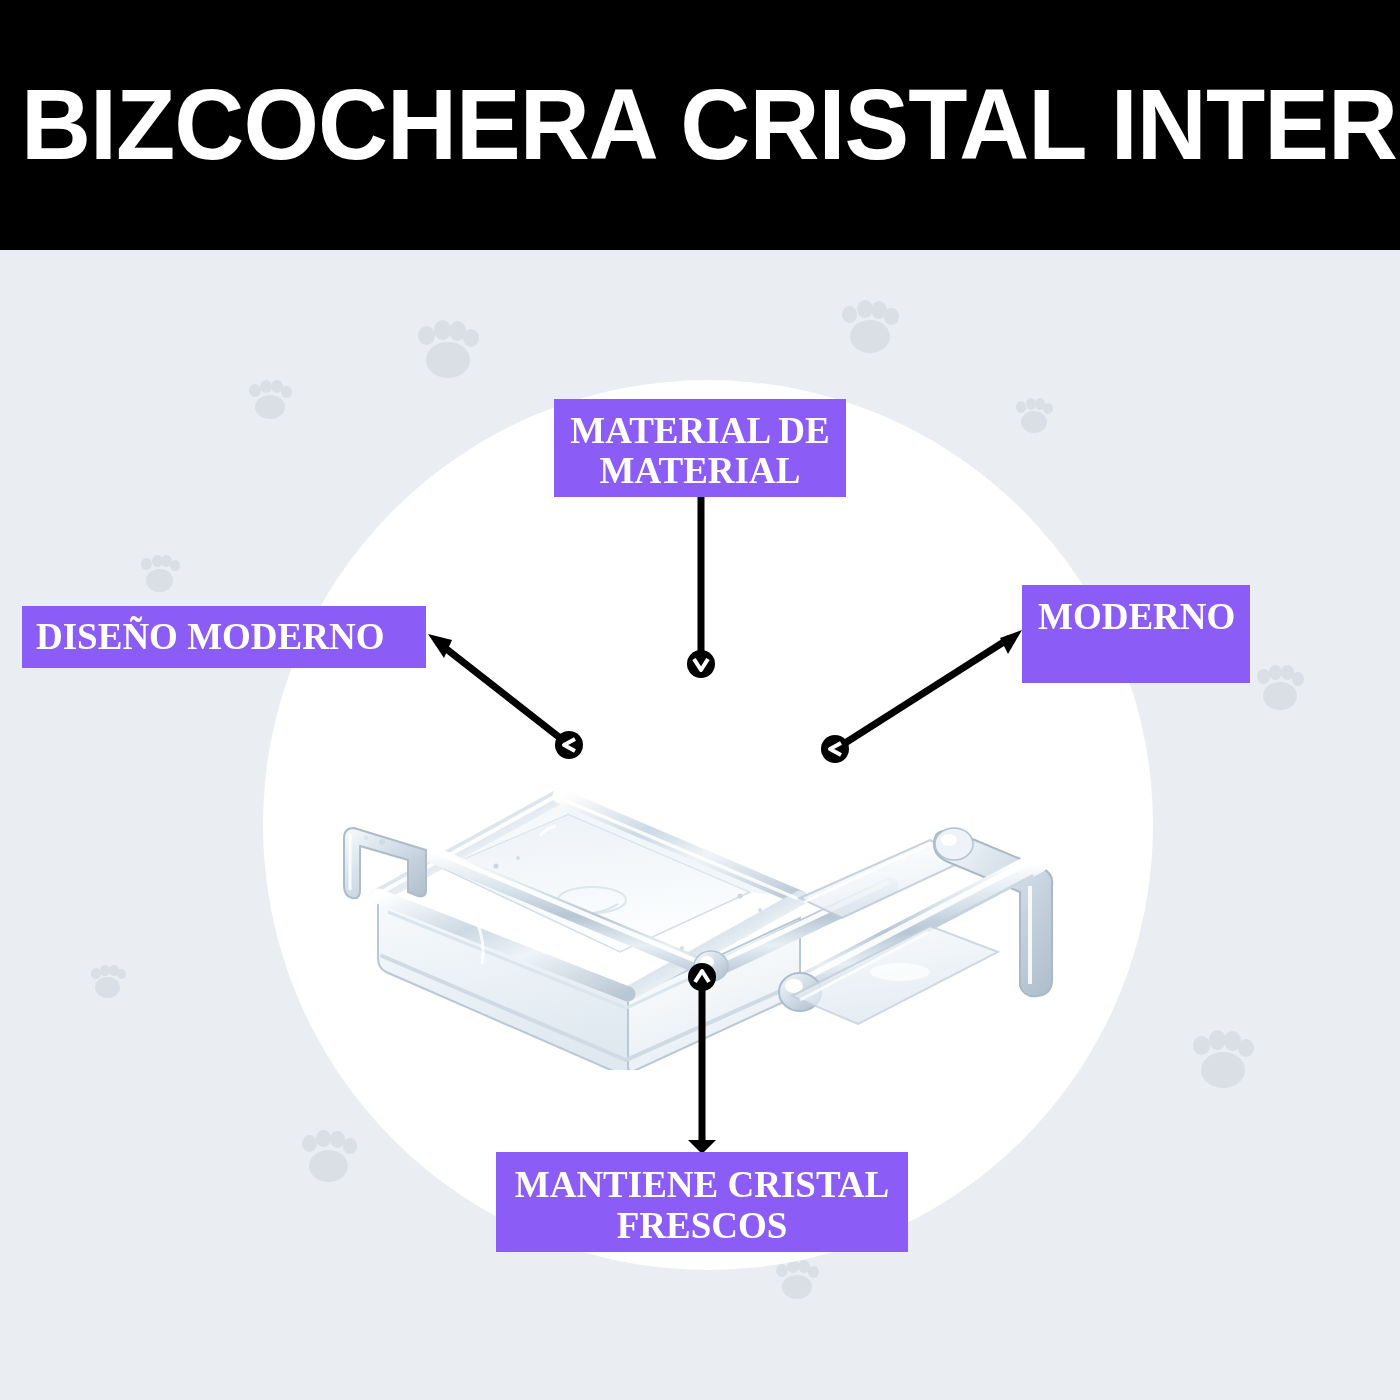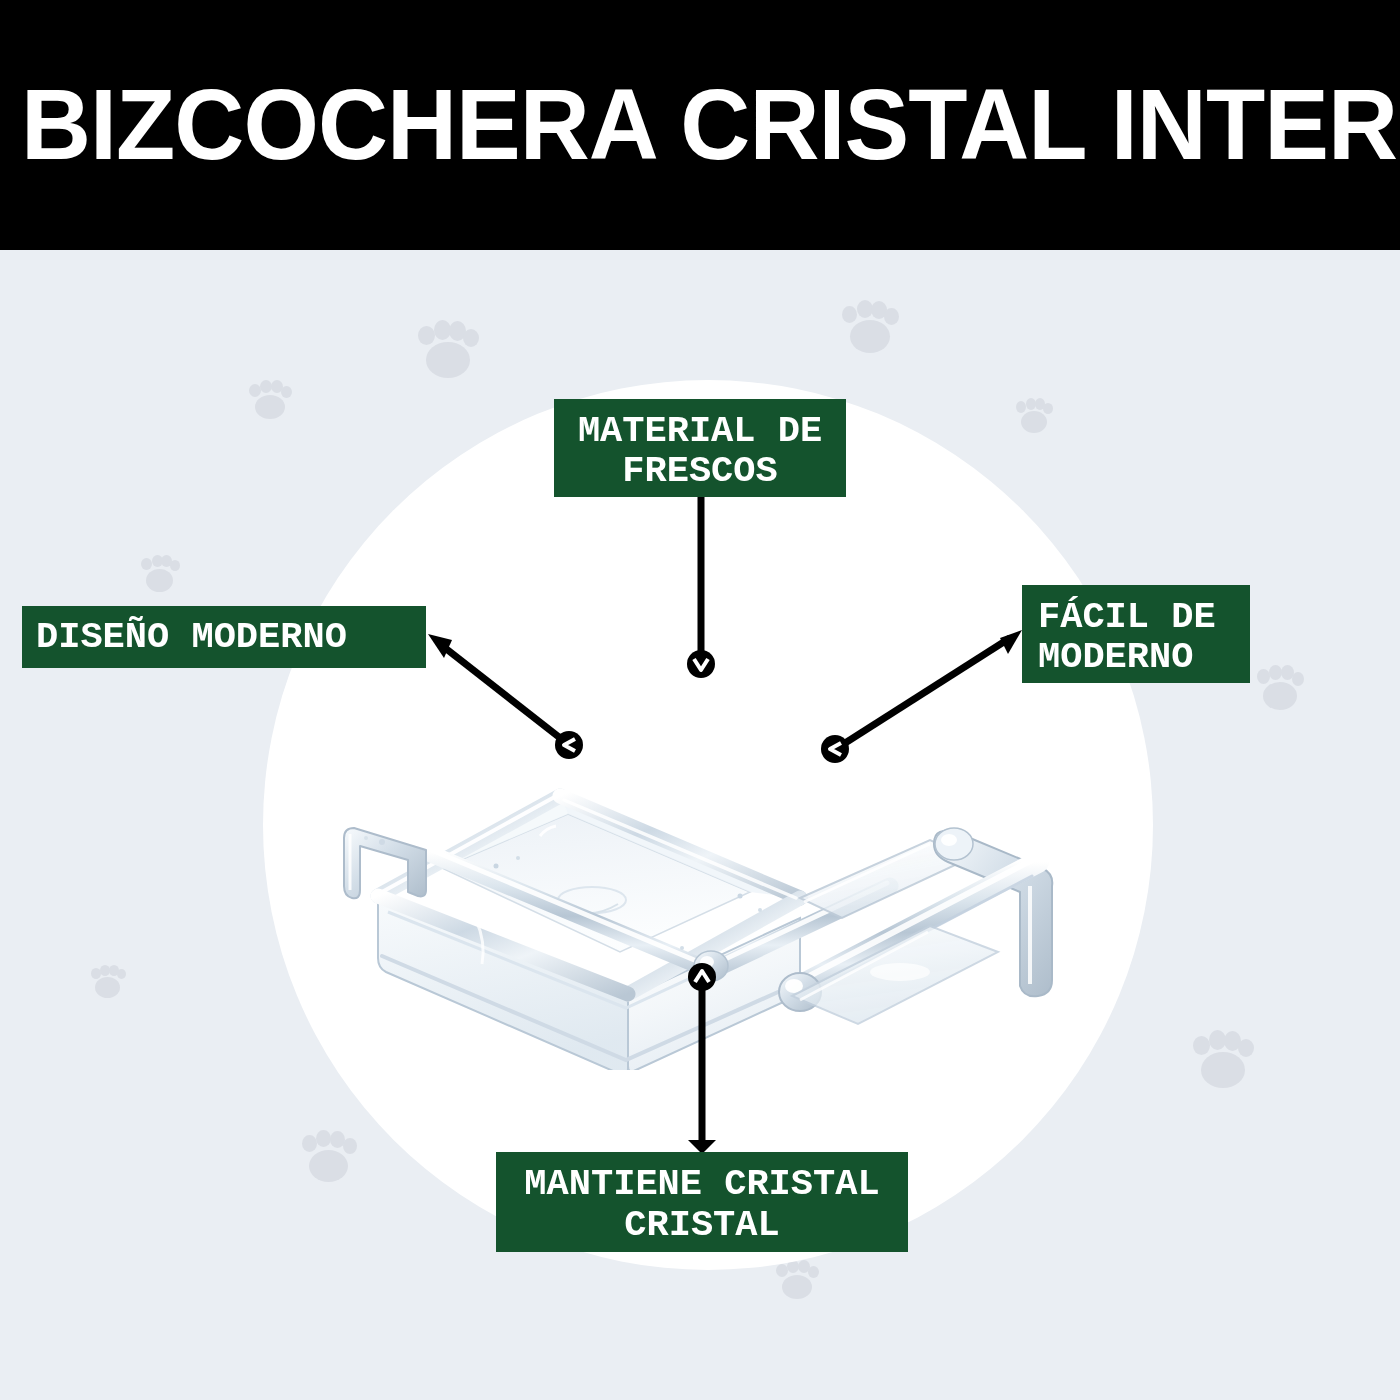--- a/index.html
+++ b/index.html
@@ -88,23 +88,23 @@
     position: absolute;
     left: 0; top: 0;
     width: 1400px; height: 1400px;
     z-index: 20;
     pointer-events: none;
   }
 
   
   .callout {
     position: absolute;
-    background: #14532d;
+    background: #8b5cf6;
     color: #ffffff;
-    font-family: Liberation Mono, monospace;
+    font-family: Liberation Serif, serif;
     font-weight: bold;
     z-index: 30;
     box-sizing: border-box;
   }
   .callout .line { display: block; white-space: nowrap; }
 
   #callout-material {
     left: 554px; top: 399px;
     width: 292px; height: 98px;
     padding: 12px 10px 0 10px;
@@ -346,34 +346,33 @@
     <line x1="702" y1="990" x2="702" y2="1142" stroke="#000000" stroke-width="7"></line>
     <polygon points="688,1140 716,1140 702,1154" fill="#000000"></polygon>
     <g>
       <circle cx="702" cy="977" r="14" fill="#000000"></circle>
       <path d="M695,982 L702,971 L709,982" fill="none" stroke="#ffffff" stroke-width="4" stroke-linejoin="round"></path>
     </g>
   </svg>
 
   <div class="callout" id="callout-material">
     <span class="line">MATERIAL DE</span>
-    <span class="line">FRESCOS</span>
+    <span class="line">MATERIAL</span>
   </div>
 
   <div class="callout" id="callout-diseno">
     <span class="line">DISEÑO MODERNO</span>
   </div>
 
   <div class="callout" id="callout-facil">
-    <span class="line">FÁCIL DE</span>
     <span class="line">MODERNO</span>
   </div>
 
   <div class="callout" id="callout-mantiene">
     <span class="line">MANTIENE CRISTAL</span>
-    <span class="line">CRISTAL</span>
+    <span class="line">FRESCOS</span>
   </div>
 
   <div id="header-bar">
     <div id="header-title">BIZCOCHERA CRISTAL INTERIOR</div>
   </div>
 
 </div>
 
 </body></html>

